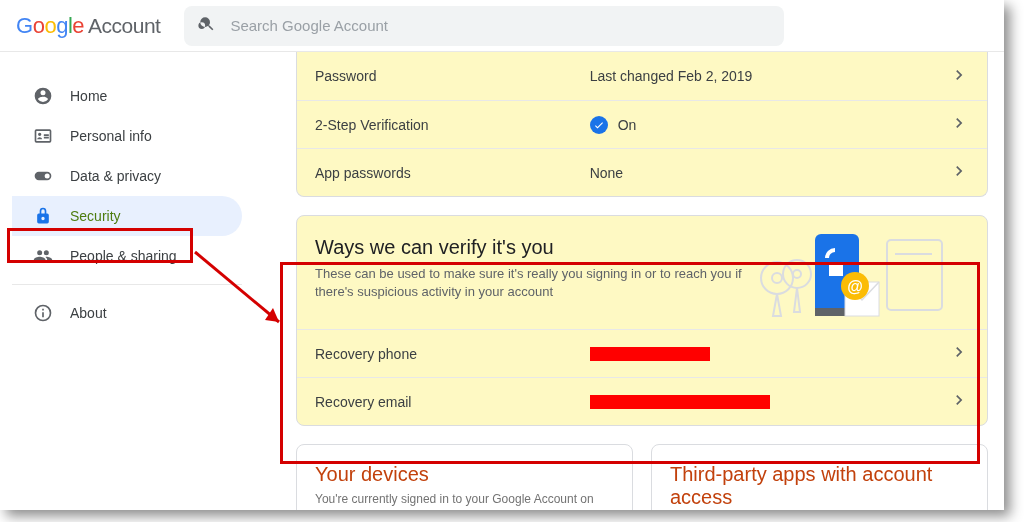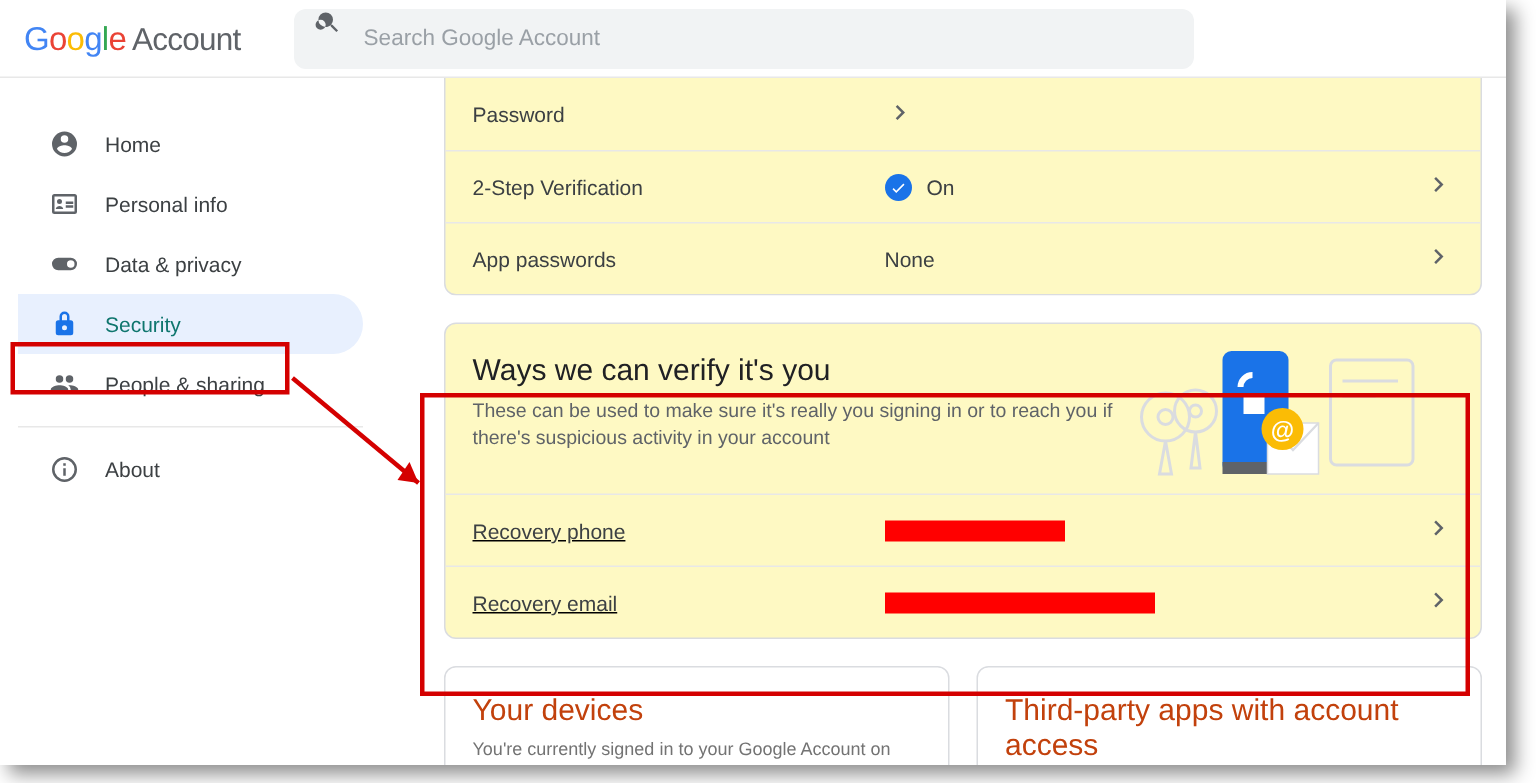--- a/index.html
+++ b/index.html
@@ -3,30 +3,30 @@
 <meta charset="utf-8">
 <style>
   * { box-sizing: border-box; margin: 0; padding: 0; font-family: Arial, "Helvetica Neue", Helvetica, sans-serif; }
   body { background: #fff; width: 1024px; height: 522px; overflow: hidden; position: relative; }
   .frame { position: absolute; left: 0; top: 0; width: 1004px; height: 510px; background:#fff; box-shadow: 6px 6px 12px rgba(0,0,0,0.45); }
   
   .header { height: 52px; display:flex; align-items:center; padding: 0 16px; border-bottom:1px solid #e8e8e8; }
   .logo { display:flex; align-items:baseline; font-size:22px; font-weight:400; letter-spacing:-0.5px; }
   .logo .g1{color:#4285F4;} .logo .g2{color:#EA4335;} .logo .g3{color:#FBBC05;} .logo .g4{color:#4285F4;} .logo .g5{color:#34A853;} .logo .g6{color:#EA4335;}
   .logo .acc { color:#5f6368; margin-left:4px; font-size:21px; }
-  .searchbar { margin-left:36px; flex:0 0 600px; height:40px; background:#f1f3f4; border-radius:8px; display:flex; padding:0 14px; color:#5f6368; }
+  .searchbar { margin-left:24px; flex:0 0 600px; height:40px; background:#f1f3f4; border-radius:8px; display:flex; align-items:center; padding:0 14px; color:#5f6368; }
   .searchbar svg { width:18px; height:18px; fill:#5f6368; margin-right:14px;}
   .searchbar input { border:none; background:transparent; outline:none; font-size:15px; color:#3c4043; width:100%; }
   .searchbar input::placeholder { color:#9aa0a6; }
 
   
   .content { display:flex; height:calc(100% - 52px); }
   .sidebar { width:260px; padding-top:24px; border-right:0;margin-left:12px; }
   .sb-item { height:40px; display:flex; align-items:center; padding-left:20px; font-size:14px; color:#3c4043; cursor:pointer; border-radius:0 20px 20px 0; margin-right:30px; }
-  .sb-item.active { background:#e8f0fe; color:#0f766e; }
+  .sb-item.active { background:#e8f0fe; color:#4d7c0f; }
   .sb-item .ic { width:22px; height:22px; margin-right:16px; display:flex; align-items:center; justify-content:center; }
   .sb-item .ic svg { width:20px; height:20px; fill:#5f6368; }
   .sb-item.active .ic svg { fill:#1a73e8; }
   .sb-sep { height:1px; background:#e8e8e8; margin:8px 0 8px 0; width:230px; }
 
   .main { flex:1; padding: 0 16px 0 24px; overflow:hidden; position:relative; }
   .card { border:1px solid #dadce0; border-radius:8px; background:#fef9c3; }
   .card.top { border-top-left-radius:0; border-top-right-radius:0; border-top:none; margin-top:0; }
   .row { display:flex; align-items:center; height:48px; padding:0 18px; border-top:1px solid #e8e8e8; font-size:14px; color:#3c4043; cursor:pointer;}
   .row:first-child { border-top:none;}
@@ -34,21 +34,21 @@
   .row .val { flex:1; color:#3c4043; display:flex; align-items:center;}
   .row .chev { color:#5f6368; }
   .row .chev svg { width:20px; height:20px; fill:#5f6368;}
   .check { width:18px; height:18px; border-radius:50%; background:#1a73e8; display:inline-flex; align-items:center; justify-content:center; margin-right:10px;}
   .check svg { width:12px; height:12px; fill:#fff;}
 
   .card.verify { margin-top:18px; padding:20px 18px 0 18px; position:relative; }
   .verify h2 { font-size:20px; font-weight:400; color:#202124; margin-bottom:6px;}
   .verify p  { font-size:13px; color:#5f6368; max-width:430px; line-height:1.4; margin-bottom:28px;}
   .verify .illus { position:absolute; right:40px; top:14px; width:200px; height:95px; }
-  .verify .rows { margin:0 -18px;text-decoration:underline; }
+  .verify .rows { margin:0 -18px; }
   .verify .row { border-top:1px solid #e8e8e8; }
   .verify .redact { display:inline-block; height:14px; background:#ff0000; }
 
   .bottom-row { display:flex; gap:18px; margin-top:18px;}
   .bcard { flex:1; border:1px solid #dadce0; border-radius:8px; padding:18px 18px 8px 18px;}
   .bcard h2 { font-size:20px; font-weight:400; color:#c2410c; margin-bottom:6px;}
   .bcard p { font-size:12px; color:#737373; }
 
   
   .red-box-sb { position:absolute; left:7px; top:228px; width:186px; height:35px; border:3px solid #d40000; pointer-events:none;}
@@ -133,20 +133,21 @@
           </span>
         <span>About</span>
       </div>
     </div>
 
     <div class="main">
 
       <div class="card top">
         <div class="row">
           <div class="lab">Password</div>
+          <div class="val">Last changed Feb 2, 2019</div>
           <div class="chev"><svg viewBox="0 0 24 24">
                 <path d="M8.59 16.59L13.17 12 8.59 7.41 10 6l6 6-6 6z"></path>
               </svg></div>
         </div>
         <div class="row">
           <div class="lab">2-Step Verification</div>
           <div class="val">
             <span class="check">
                 <svg viewBox="0 0 24 24">
                   <path d="M9 16.2l-3.5-3.5L4 14.2 9 19.2l11-11L18.5 6.7z"></path>

